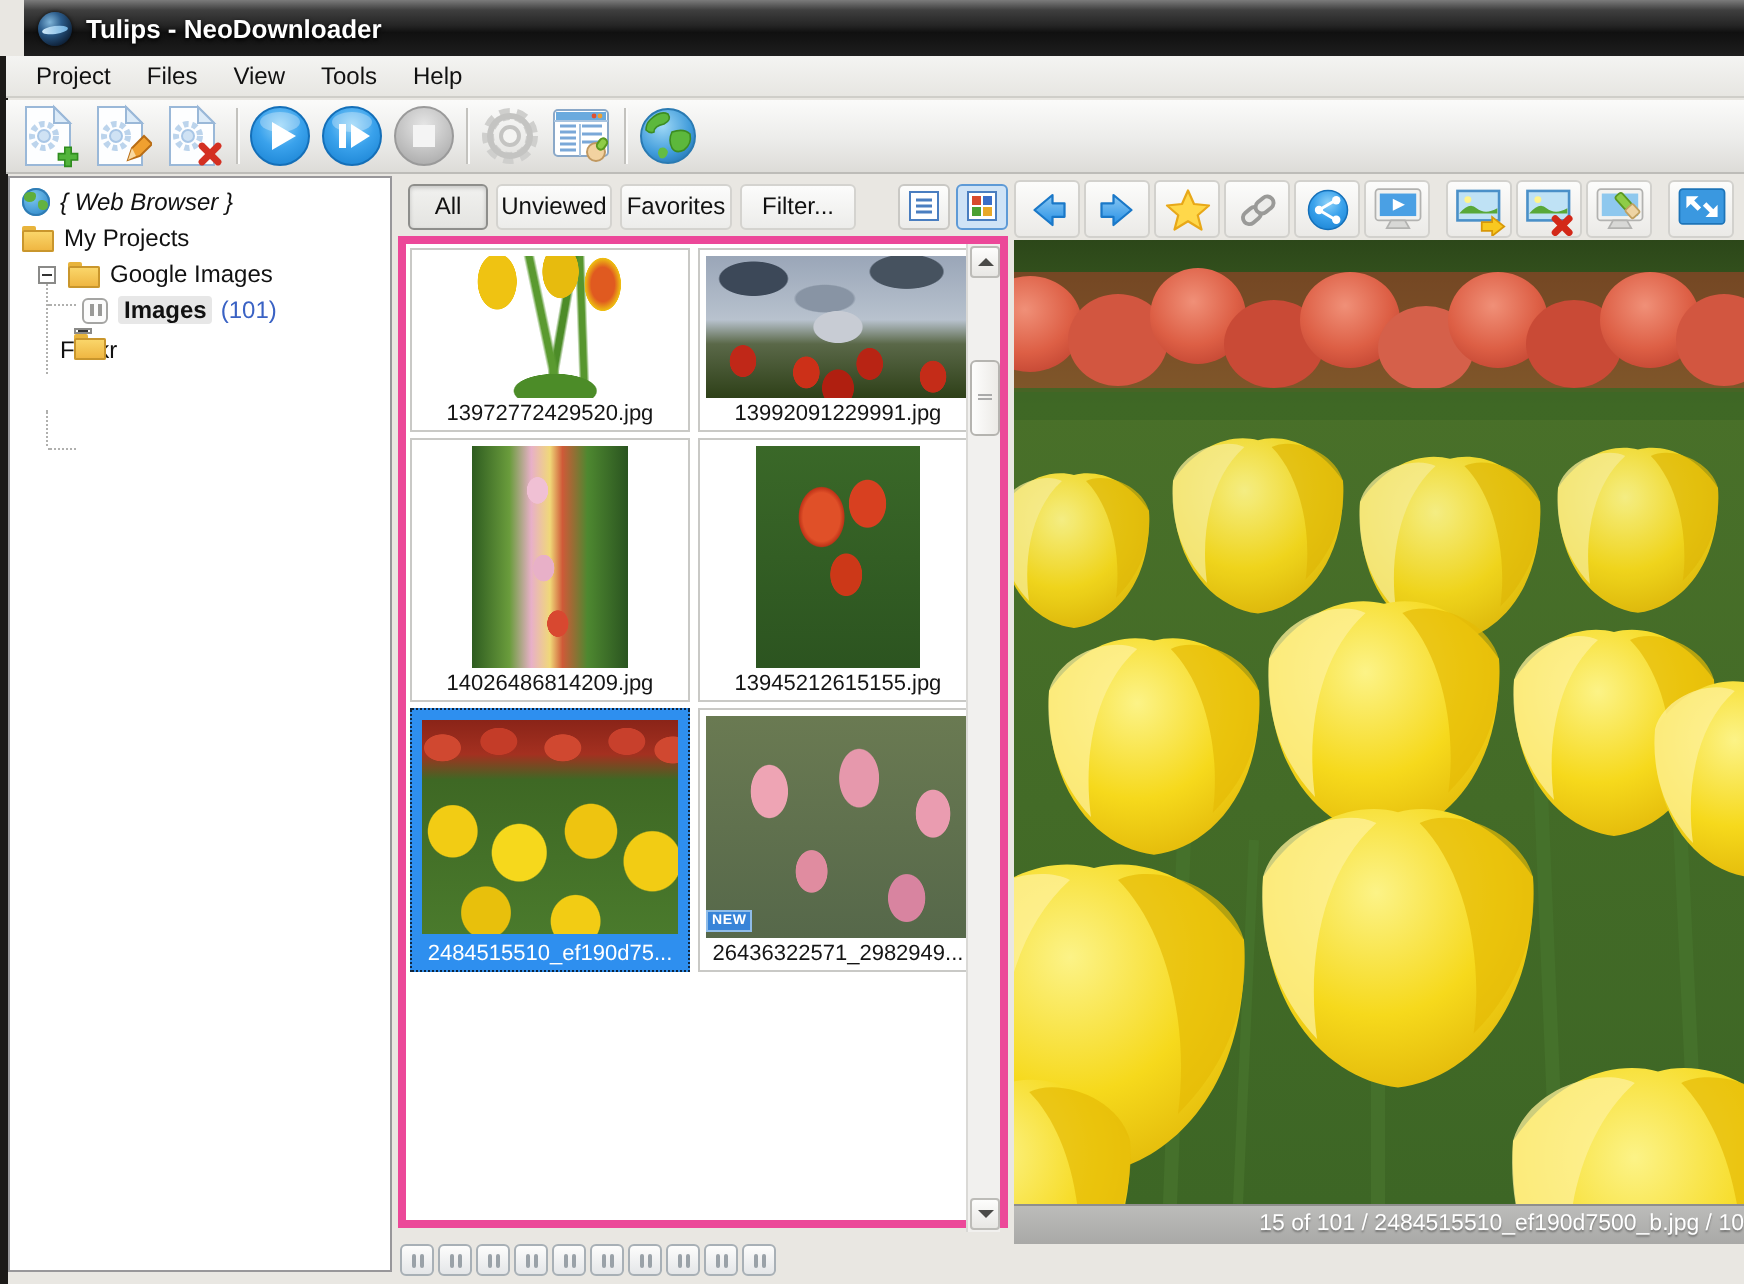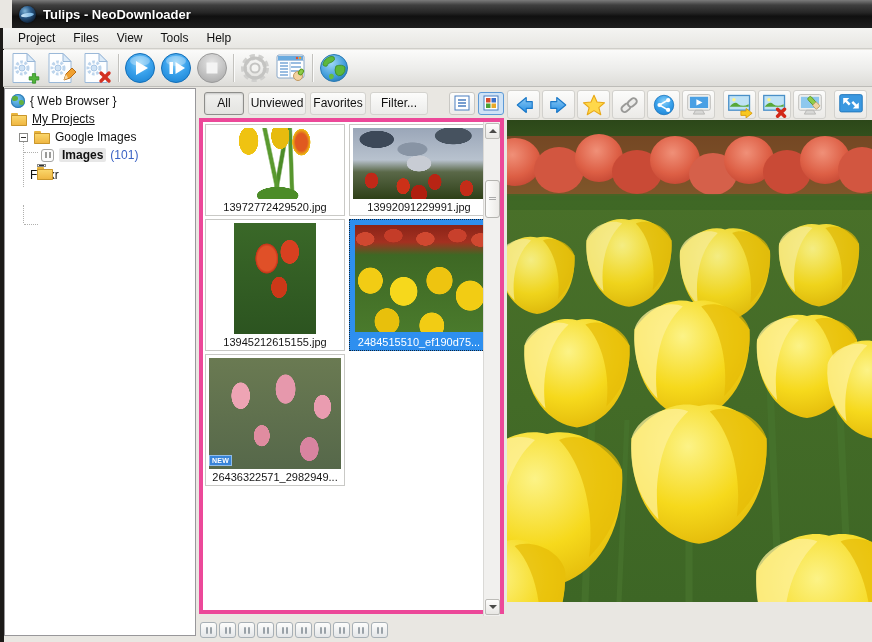--- a/index.html
+++ b/index.html
@@ -309,25 +309,25 @@
       </svg>
     </div>
   </div>
 
   <div class="tree-panel">
     <div class="guide" style="left:18px;top:44px;height:54px;"></div>
     <div class="guide" style="left:18px;top:116px;height:18px;"></div>
     <div class="guide-h" style="left:19px;top:63px;width:14px;"></div>
     <div class="guide-h" style="left:19px;top:135px;width:14px;"></div>
 
-    <div class="tree-row" style="left:6px;top:3px;">
+    <div class="tree-row" style="left:6px;top:3px;font-style:italic;">
       <span class="globe-sm"></span>
       <span class="tree-label">{ Web Browser }</span>
     </div>
-    <div class="tree-row" style="left:6px;top:21px;text-decoration:underline;">
+    <div class="tree-row" style="left:6px;top:21px;">
       <span class="folder-ico"></span>
       <span class="tree-label">My Projects</span>
     </div>
     <div class="tree-row" style="left:14px;top:39px;">
       <span class="expander"></span>
       <span class="folder-ico" style="margin-left:6px;"></span>
       <span class="tree-label">Google Images</span>
     </div>
     <div class="tree-row" style="left:36px;top:57px;">
       <span class="pause-ico">
@@ -371,20 +371,24 @@
 
   <div class="thumb-panel">
     <div class="thumb-grid">
       <div class="cell">
         <div class="pic art1"></div>
         <div class="cap">13972772429520.jpg</div>
       </div>
       <div class="cell">
         <div class="pic art3"></div>
         <div class="cap">13992091229991.jpg</div>
+      </div>
+      <div class="cell">
+        <div class="pic art4" style="margin:3px 30px 0 30px;"></div>
+        <div class="cap">14026486814209.jpg</div>
       </div>
       <div class="cell">
         <div class="pic art6" style="margin:3px 28px 0 28px;"></div>
         <div class="cap">13945212615155.jpg</div>
       </div>
       <div class="cell selected">
         <div class="pic art7" style="margin:5px 5px 2px 5px;"></div>
         <div class="cap">2484515510_ef190d75...</div>
       </div>
       <div class="cell">
@@ -595,13 +599,14 @@
       <use href="#tu" transform="translate(300,210) scale(1.0)"></use>
       <use href="#tu" transform="translate(368,235) scale(.95)"></use>
       <circle cx="336" cy="446" r="7" fill="#d84830"></circle>
       <use href="#tu" transform="translate(40,335) scale(1.5)"></use>
       <use href="#tu" transform="translate(192,305) scale(1.35)"></use>
       <use href="#tu" transform="translate(322,436) scale(1.45)"></use>
       <use href="#tu" transform="translate(-2,438) scale(1.2)"></use>
     </svg>
   </div>
 
+  <div class="statusbar">15 of 101 / 2484515510_ef190d7500_b.jpg / 10</div>
 </div>
 
 </body></html>

